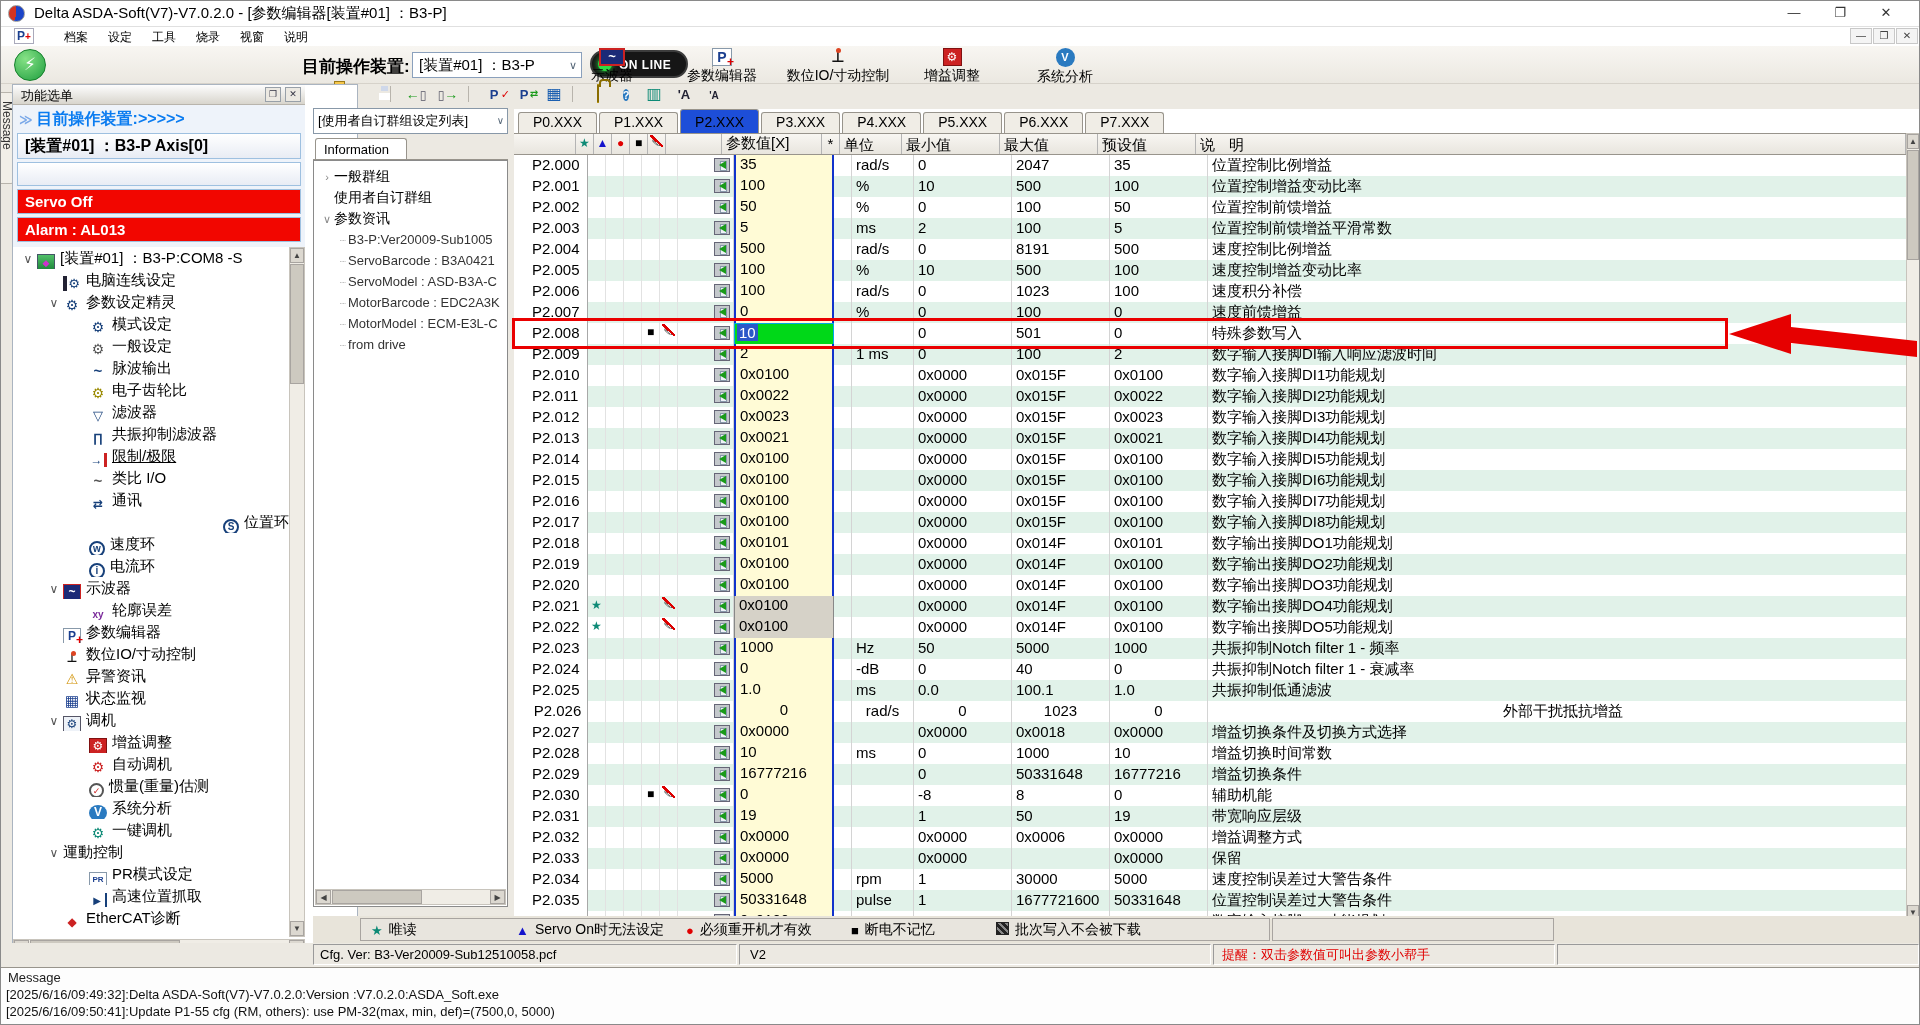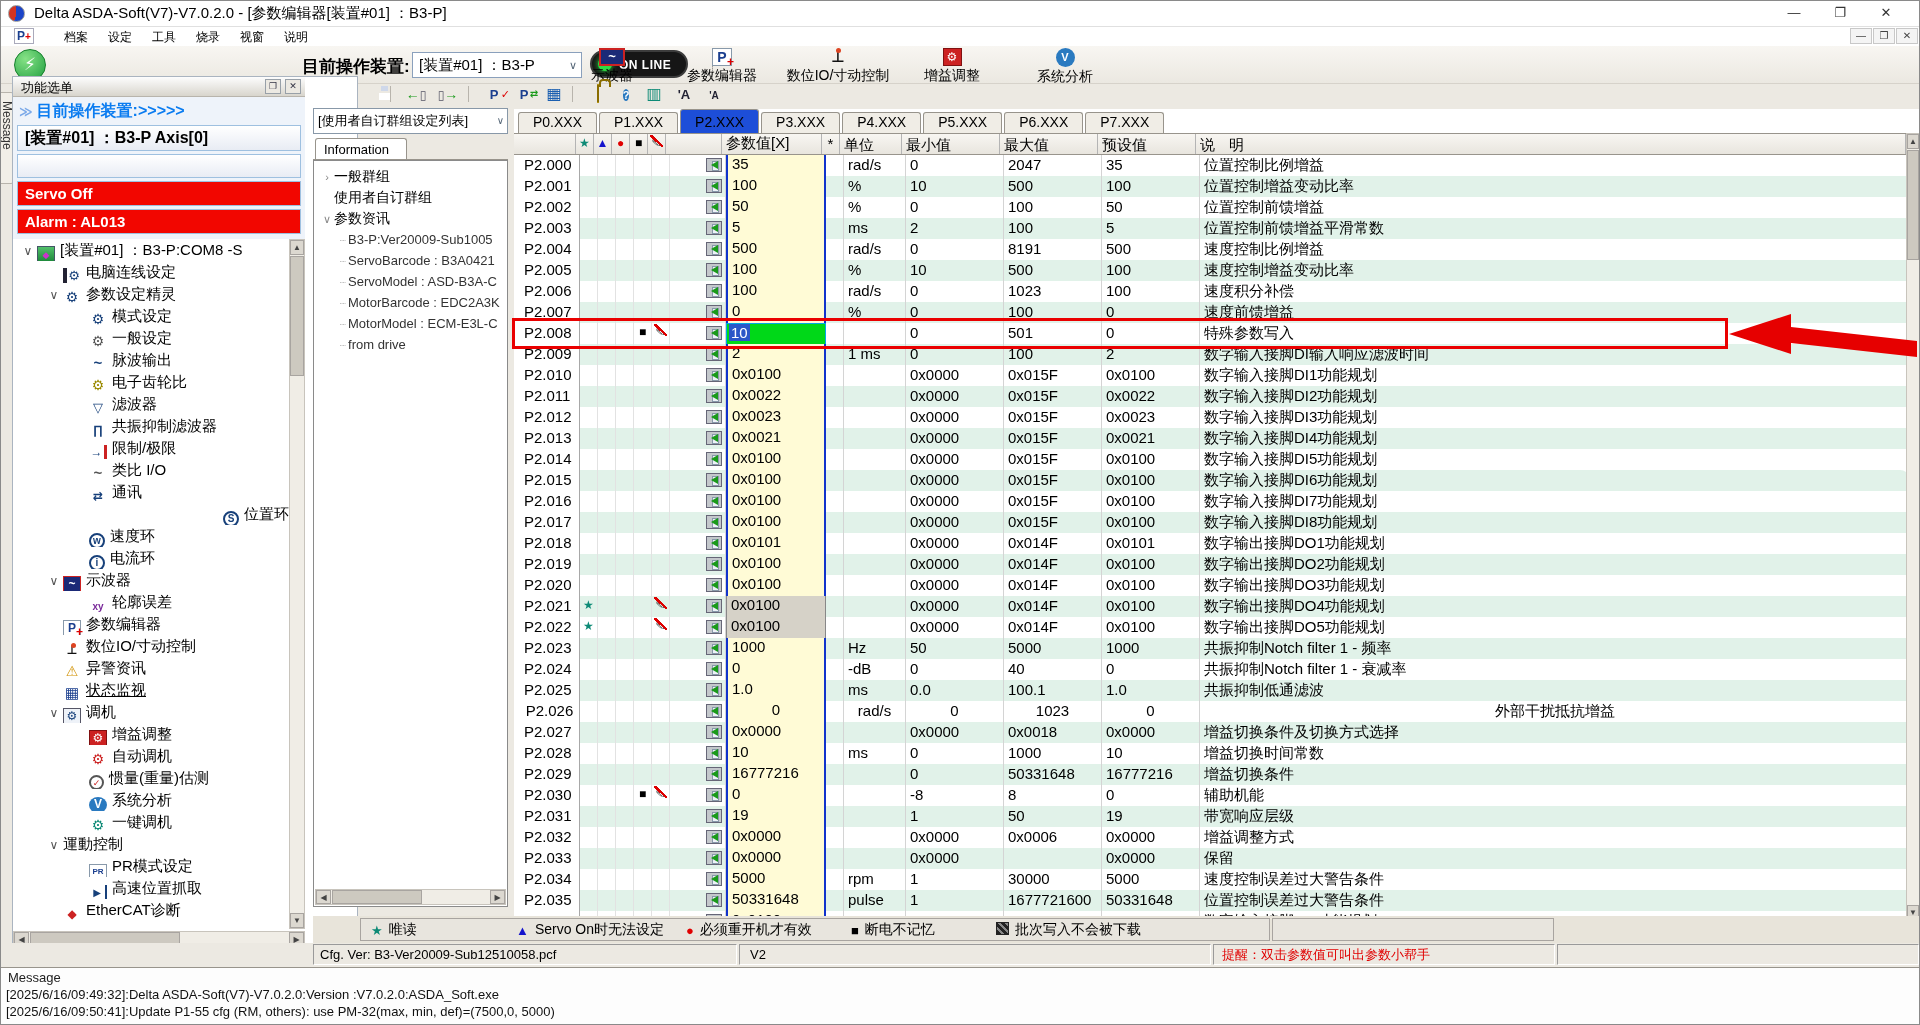--- a/index.html
+++ b/index.html
@@ -71,21 +71,21 @@
 .lock-icon::before{content:"";position:absolute;left:1px;top:-6px;width:8px;height:6px;border:2px solid #8a6d00;border-bottom:none;border-radius:4px 4px 0 0}
 .help-icon{width:16px;height:16px;border-radius:50%;background:#2a7ac0;color:#fff;font-size:11px;font-weight:bold;line-height:16px;margin-top:2px}
 .help-icon::before{content:"?"}
 .chart-icon::before{content:"▥";color:#0d8a76;font-size:16px}
 .font-increase-icon::before{content:"'A";font-size:13px;font-weight:bold;color:#223}
 .font-decrease-icon::before{content:"'A";font-size:10px;font-weight:bold;color:#223}
 
 .side-tab{left:0;top:92px;width:14px;height:92px;background:#f2efe8;border:1px solid #b8b4ac;border-left:none;border-radius:0 3px 3px 0}
 .side-tab span{writing-mode:vertical-lr;font-size:12px;color:#333;margin-left:0;padding-top:8px;display:inline-block}
 
-.leftpanel{left:12px;top:76px;width:346px;height:871px;background:#fff;border:1px solid #aab4c0}
+.leftpanel{left:12px;top:84px;width:346px;height:871px;background:#fff;border:1px solid #aab4c0}
 .lp-header{position:absolute;left:0;top:0;width:292px;height:20px;background:linear-gradient(#fdfdfd,#d8d5cd);border-bottom:1px solid #b8b4ac;font-size:13px;padding:2px 0 0 8px}
 .lp-btn{position:absolute;top:2px;width:16px;height:15px;border:1px solid #98a0a8;background:#ece9e2;text-align:center;line-height:13px;font-size:9px;color:#334}
 .lp-pin{right:24px}.lp-pin::before{content:"❐"}
 .lp-close{right:4px}.lp-close::before{content:"✕"}
 .lp-top{position:absolute;left:0;top:20px;width:292px;height:142px;background:#eef3fa}
 .lp-link{position:absolute;left:6px;top:4px;font-size:16px;font-weight:bold;color:#0b7cf0;white-space:nowrap}
 .lp-link .chev{color:#7aa8e8;margin-right:4px;font-size:13px}
 .lp-link .chev::before{content:"≫"}
 .lp-box{position:absolute;left:4px;width:284px;border:1px solid #9ec0e0;background:linear-gradient(#ffffff,#e8ecf4);font-size:15px;font-weight:bold;padding-left:7px;white-space:nowrap;overflow:hidden}
 .lp-dev{top:28px;height:26px;line-height:24px;font-size:16px}
@@ -166,21 +166,21 @@
 .cval.edit{background:#00d818;border:1px solid #00a8e8;padding-left:2px}
 .sel{background:#2b57c8;color:#fff;padding:0 2px}
 .cstar{left:308px;width:18px;padding:0;text-align:center}
 .cunit{left:326px;width:62px}
 .cmin{left:388px;width:98px}
 .cmax{left:486px;width:98px}
 .cdef{left:584px;width:98px}
 .cdesc{left:682px;width:710px;border-right:none}
 .hdesc{letter-spacing:14px}
 .rows{position:absolute;left:0;top:46px;width:1392px;height:766px;overflow:hidden;background:#fff}
-.prow{position:absolute;left:4px;width:1392px;height:34px;background:#fff}
+.prow{position:absolute;left:12px;width:1392px;height:34px;background:#fff}
 .prow.alt{background:#e1f2e9}
 .star-flag-icon::before{content:"★";color:#0d8a76}
 .triangle-flag-icon::before{content:"▲";color:#1414cc}
 .circle-flag-icon::before{content:"●";color:#e00000}
 .square-flag-icon::before{content:"■";color:#000}
 .pencil-flag-icon{position:relative;display:inline-block;width:14px;height:14px}
 .pencil-flag-icon::before{content:"✎";color:#333}
 .pencil-flag-icon::after{content:"";position:absolute;left:0;top:1px;width:13px;height:12px;background:linear-gradient(to top right,transparent 44%,#d00 44%,#d00 58%,transparent 58%)}
 .write-ico{position:absolute;right:3px;top:3px;width:16px;height:14px;background:#c4c8cc;border:1px solid #667}
 .write-ico::before{content:"";position:absolute;right:2px;top:2px;width:5px;height:8px;background:#eef2f8;border:1px solid #8899aa}
@@ -279,32 +279,32 @@
   <div id="left-tree" class="lp-tree">
       <div class="ltree-item" style="padding-left: 6px;"><span class="t-arr">∨</span><span class="tico drive-icon"></span><span>[装置#01] ：B3-P:COM8 -S</span></div>
       <div class="ltree-item" style="padding-left: 32px;"><span class="t-arr"></span><span class="tico pc-link-icon"></span><span>电脑连线设定</span></div>
       <div class="ltree-item" style="padding-left: 32px;"><span class="t-arr">∨</span><span class="tico wizard-icon"></span><span>参数设定精灵</span></div>
       <div class="ltree-item" style="padding-left: 58px;"><span class="t-arr"></span><span class="tico mode-setting-icon"></span><span>模式设定</span></div>
       <div class="ltree-item" style="padding-left: 58px;"><span class="t-arr"></span><span class="tico general-setting-icon"></span><span>一般设定</span></div>
       <div class="ltree-item" style="padding-left: 58px;"><span class="t-arr"></span><span class="tico pulse-output-icon"></span><span>脉波输出</span></div>
       <div class="ltree-item" style="padding-left: 58px;"><span class="t-arr"></span><span class="tico gear-ratio-icon"></span><span>电子齿轮比</span></div>
       <div class="ltree-item" style="padding-left: 58px;"><span class="t-arr"></span><span class="tico filter-icon"></span><span>滤波器</span></div>
       <div class="ltree-item" style="padding-left: 58px;"><span class="t-arr"></span><span class="tico notch-filter-icon"></span><span>共振抑制滤波器</span></div>
-      <div class="ltree-item" style="padding-left: 58px;"><span class="t-arr"></span><span class="tico limit-icon"></span><span>限制/极限</span></div>
+      <div class="ltree-item" style="padding-left: 58px; text-decoration: underline;"><span class="t-arr"></span><span class="tico limit-icon"></span><span>限制/极限</span></div>
       <div class="ltree-item" style="padding-left: 58px;"><span class="t-arr"></span><span class="tico analog-io-icon"></span><span>类比 I/O</span></div>
       <div class="ltree-item" style="padding-left: 58px;"><span class="t-arr"></span><span class="tico communication-icon"></span><span>通讯</span></div>
       <div class="ltree-item" style="padding-left: 58px; text-align: right;"><span class="t-arr"></span><span class="tico position-loop-icon"></span><span>位置环</span></div>
       <div class="ltree-item" style="padding-left: 58px;"><span class="t-arr"></span><span class="tico speed-loop-icon"></span><span>速度环</span></div>
       <div class="ltree-item" style="padding-left: 58px;"><span class="t-arr"></span><span class="tico current-loop-icon"></span><span>电流环</span></div>
       <div class="ltree-item" style="padding-left: 32px;"><span class="t-arr">∨</span><span class="tico scope-icon"></span><span>示波器</span></div>
       <div class="ltree-item" style="padding-left: 58px;"><span class="t-arr"></span><span class="tico contour-error-icon"></span><span>轮廓误差</span></div>
       <div class="ltree-item" style="padding-left: 32px;"><span class="t-arr"></span><span class="tico param-editor-icon"></span><span>参数编辑器</span></div>
       <div class="ltree-item" style="padding-left: 32px;"><span class="t-arr"></span><span class="tico digital-io-icon"></span><span>数位IO/寸动控制</span></div>
       <div class="ltree-item" style="padding-left: 32px;"><span class="t-arr"></span><span class="tico alarm-info-icon"></span><span>异警资讯</span></div>
-      <div class="ltree-item" style="padding-left: 32px; text-decoration: underline;"><span class="t-arr"></span><span class="tico status-monitor-icon"></span><span>状态监视</span></div>
+      <div class="ltree-item" style="padding-left: 32px;"><span class="t-arr"></span><span class="tico status-monitor-icon"></span><span>状态监视</span></div>
       <div class="ltree-item" style="padding-left: 32px;"><span class="t-arr">∨</span><span class="tico tuning-icon"></span><span>调机</span></div>
       <div class="ltree-item" style="padding-left: 58px;"><span class="t-arr"></span><span class="tico gain-tuning-icon"></span><span>增益调整</span></div>
       <div class="ltree-item" style="padding-left: 58px;"><span class="t-arr"></span><span class="tico auto-tuning-icon"></span><span>自动调机</span></div>
       <div class="ltree-item" style="padding-left: 58px;"><span class="t-arr"></span><span class="tico inertia-estimation-icon"></span><span>惯量(重量)估测</span></div>
       <div class="ltree-item" style="padding-left: 58px;"><span class="t-arr"></span><span class="tico system-analysis-icon"></span><span>系统分析</span></div>
       <div class="ltree-item" style="padding-left: 58px;"><span class="t-arr"></span><span class="tico one-touch-tuning-icon"></span><span>一键调机</span></div>
       <div class="ltree-item" style="padding-left: 32px;"><span class="t-arr">∨</span><span>運動控制</span></div>
       <div class="ltree-item" style="padding-left: 58px;"><span class="t-arr"></span><span class="tico pr-mode-icon"></span><span>PR模式设定</span></div>
       <div class="ltree-item" style="padding-left: 58px;"><span class="t-arr"></span><span class="tico capture-icon"></span><span>高速位置抓取</span></div>
       <div class="ltree-item" style="padding-left: 32px;"><span class="t-arr"></span><span class="tico ethercat-icon"></span><span>EtherCAT诊断</span></div>

